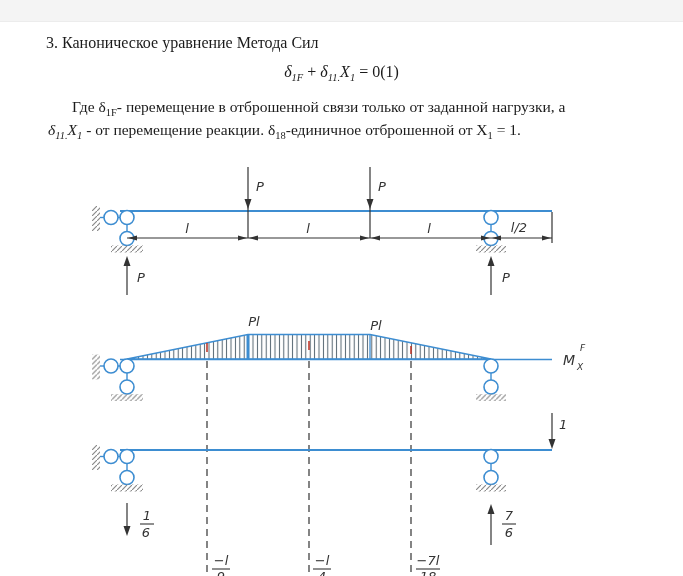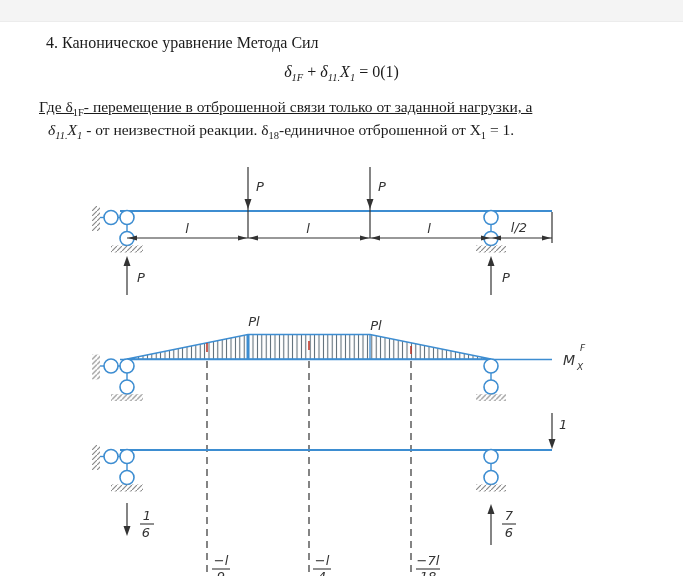--- a/index.html
+++ b/index.html
@@ -6,46 +6,46 @@
   .page{position:relative;width:683px;height:576px;background:#ffffff;overflow:hidden;
         font-family:"Liberation Serif",serif;color:#1b1b1b;}
   .topstrip{position:absolute;left:0;top:0;width:683px;height:21px;background:#f4f4f4;
             border-bottom:1px solid #ececec;}
   .title{position:absolute;left:46px;top:34px;font-size:16px;}
   .formula{position:absolute;left:0;top:63px;width:683px;text-align:center;font-size:16px;}
   .formula .m{font-style:italic;}
   .formula sub,.para sub{font-size:10.5px;}
   .para{position:absolute;font-size:15.5px;white-space:nowrap;}
   .para .m{font-style:italic;}
-  .l1{left:39px;top:98px;text-decoration:underline;}
+  .l1{left:72px;top:98px;}
   .l2{left:48px;top:121px;}
   svg{position:absolute;left:0;top:0;}
   .cad{font-family:"DejaVu Sans",sans-serif;font-style:italic;font-size:13px;fill:#333;}
   .cad-s{font-family:"DejaVu Sans",sans-serif;font-style:italic;font-size:9px;fill:#333;}
   .cad-m{font-family:"DejaVu Sans",sans-serif;font-style:italic;font-size:14px;fill:#333;}
 </style>
 </head>
 <body>
 
 <div class="page">
   <div class="topstrip"></div>
 
   <div class="title">
-    <span>4. Каноническое уравнение Метода Сил</span>
+    <span>3. Каноническое уравнение Метода Сил</span>
   </div>
 
   <div class="formula">
     <span class="m">δ</span><sub class="m">1F</sub><span> + </span><span class="m">δ</span><sub class="m">11.</sub><span class="m">X</span><sub class="m">1</sub><span> = 0(1)</span>
   </div>
 
   <div class="para l1">
     <span>Где δ</span><sub>1F</sub><span>- перемещение в отброшенной связи только от заданной нагрузки, а</span>
   </div>
   <div class="para l2">
-    <span class="m">δ</span><sub class="m">11.</sub><span class="m">X</span><sub class="m">1</sub><span> - от неизвестной реакции. δ</span><sub>18</sub><span>-единичное отброшенной от X</span><sub>1</sub><span> = 1.</span>
+    <span class="m">δ</span><sub class="m">11.</sub><span class="m">X</span><sub class="m">1</sub><span> - от перемещение реакции. δ</span><sub>18</sub><span>-единичное отброшенной от X</span><sub>1</sub><span> = 1.</span>
   </div>
 
   <svg width="683" height="576" viewBox="0 0 683 576">
     <defs>
       <pattern id="vh" patternUnits="userSpaceOnUse" width="4.4" height="40">
         <line x1="2.2" y1="0" x2="2.2" y2="40" stroke="#51626e" stroke-width="1"></line>
       </pattern>
       <pattern id="gh" patternUnits="userSpaceOnUse" width="5" height="5">
         <path d="M0,5 L5,0" stroke="#8a8a8a" stroke-width="1.2"></path>
       </pattern>

